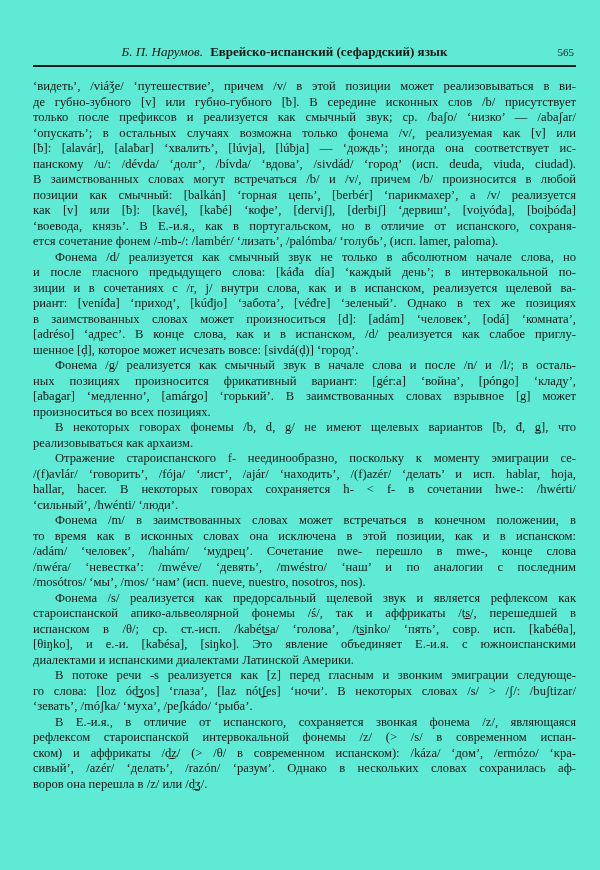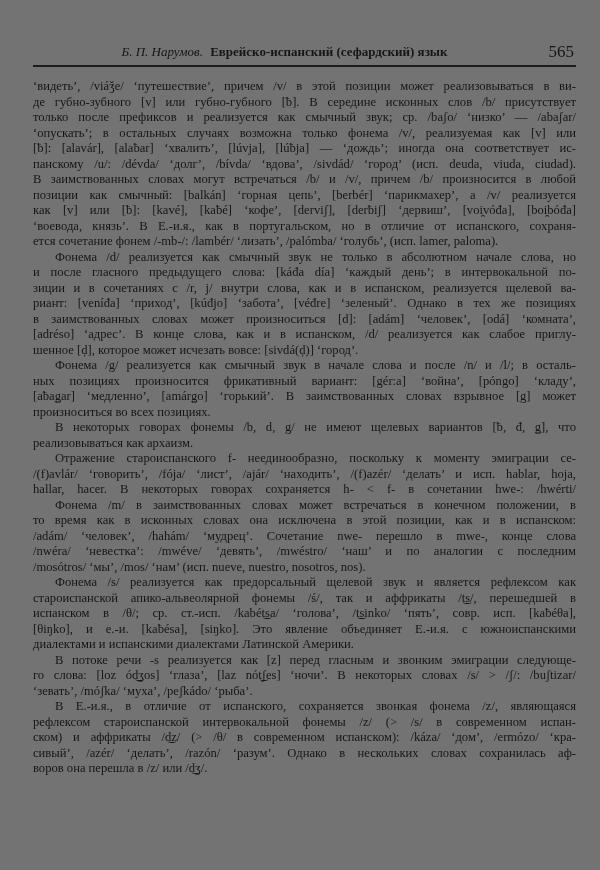--- a/index.html
+++ b/index.html
@@ -6,21 +6,21 @@
     margin: 0;
     padding: 0;
     background: #e9e9e7;
     font-family: "Liberation Serif", "DejaVu Serif", serif;
   }
   .page {
     position: relative;
     width: 600px;
     height: 870px;
     margin: 0 auto;
-    background: #737373;
+    background: #5eead4;
     color: #161616;
     overflow: hidden;
     box-sizing: border-box;
   }
   .content {
     position: absolute;
     left: 33px;
     top: 0;
     width: 543px;
   }
@@ -40,21 +40,21 @@
     font-style: italic;
   }
   .head-title {
     font-weight: bold;
     margin-left: 4px;
   }
   .pageno {
     position: absolute;
     right: 2px;
     top: 0;
-    font-size: 17px;
+    font-size: 11px;
   }
   .head-rule {
     border: none;
     border-top: 2px solid #1c1c1c;
     margin: 5px 0 0 0;
     height: 0;
   }
   .body-text {
     margin-top: 12px;
     font-size: 12.6px;
@@ -121,20 +121,21 @@
           <div class="line">произноситься во всех позициях.</div>
         </div>
         <div class="paragraph">
           <div class="line just indent">В некоторых говорах фонемы /b, d, g/ не имеют щелевых вариантов [ƀ, đ, ǥ], что</div>
           <div class="line">реализовываться как архаизм.</div>
         </div>
         <div class="paragraph">
           <div class="line just indent">Отражение староиспанского f- неединообразно, поскольку к моменту эмиграции се-</div>
           <div class="line just">/(f)avlár/ ‘говорить’, /fója/ ‘лист’, /ajár/ ‘находить’, /(f)azér/ ‘делать’ и исп. hablar, hoja,</div>
           <div class="line just">hallar, hacer. В некоторых говорах сохраняется h- &lt; f- в сочетании hwe-: /hwérti/</div>
+          <div class="line">‘сильный’, /hwénti/ ‘люди’.</div>
         </div>
         <div class="paragraph">
           <div class="line just indent">Фонема /m/ в заимствованных словах может встречаться в конечном положении, в</div>
           <div class="line just">то время как в исконных словах она исключена в этой позиции, как и в испанском:</div>
           <div class="line just">/adám/ ‘человек’, /hahám/ ‘мудрец’. Сочетание nwe- перешло в mwe-, конце слова</div>
           <div class="line just">/nwéra/ ‘невестка’: /mwéve/ ‘девять’, /mwéstro/ ‘наш’ и по аналогии с последним</div>
           <div class="line">/mosótros/ ‘мы’, /mos/ ‘нам’ (исп. nueve, nuestro, nosotros, nos).</div>
         </div>
         <div class="paragraph">
           <div class="line just indent">Фонема /s/ реализуется как предорсальный щелевой звук и является рефлексом как</div>

